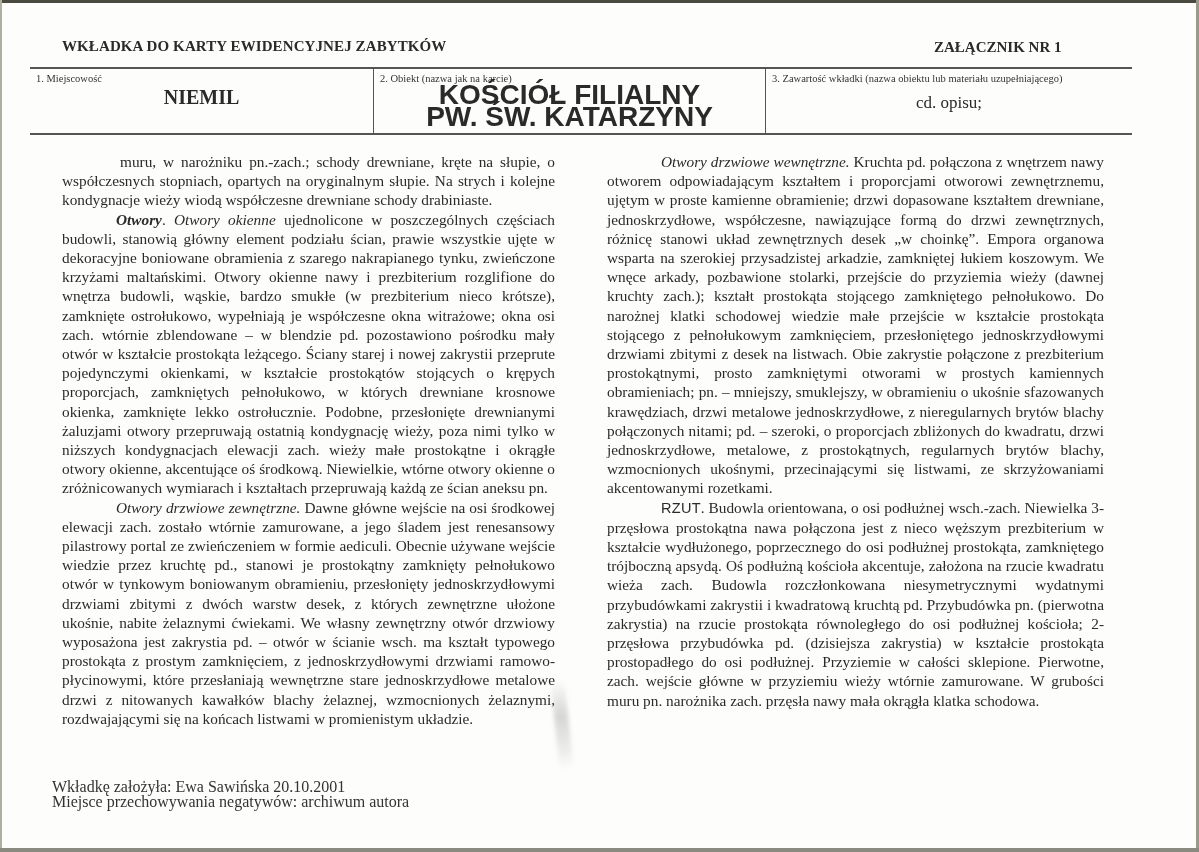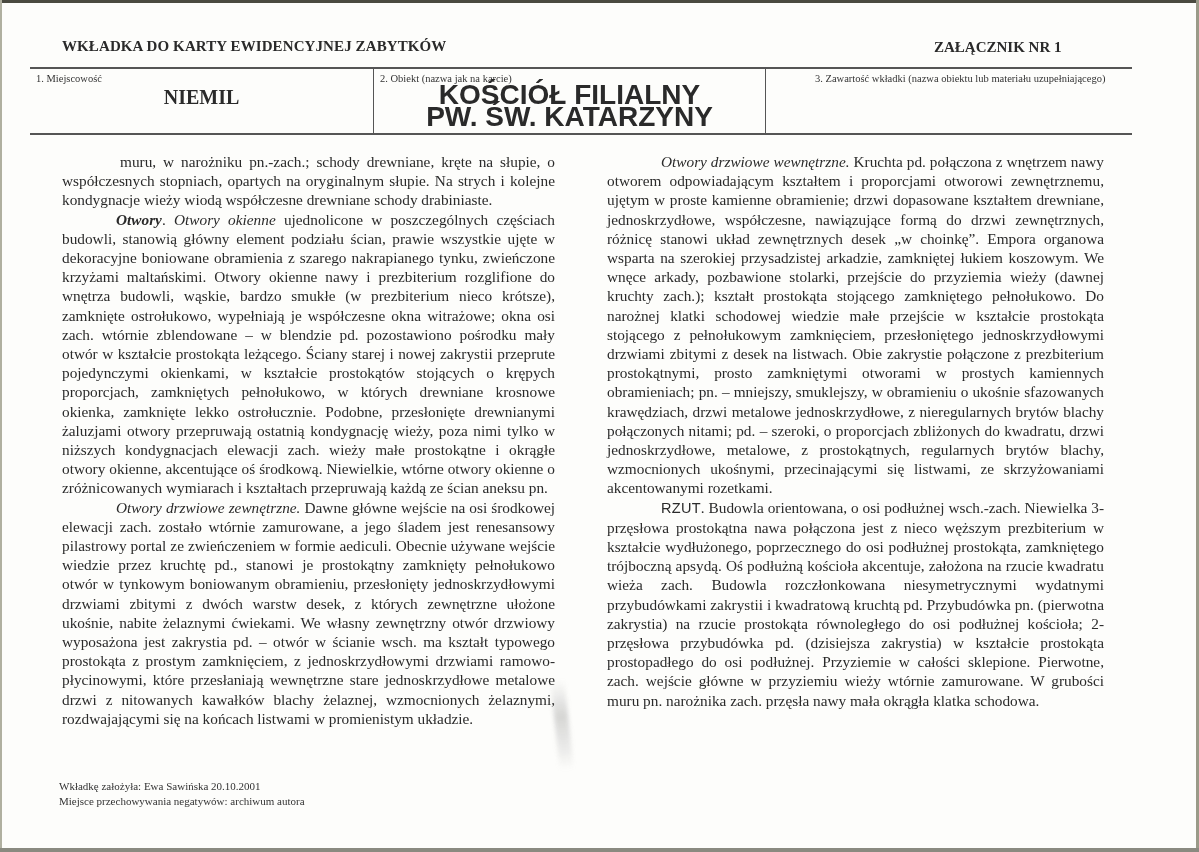--- a/index.html
+++ b/index.html
@@ -25,21 +25,21 @@
   }
   .hline { position: absolute; left: 30px; width: 1102px; height: 2px; background: #555; }
   .hline.top { top: 67px; }
   .hline.bottom { top: 133px; }
   .vline { position: absolute; top: 68px; height: 66px; width: 1px; background: #555; }
 
   .cell { position: absolute; top: 68px; height: 77px; }
   .cell .label { font-size: 10.5px; margin: 5px 0 0 6px; color: #333; }
   .cell1 { left: 30px; width: 343px; }
   .cell2 { left: 374px; width: 391px; }
-  .cell3 { left: 766px; width: 366px; margin-left: 43px; }
+  .cell3 { left: 766px; width: 366px; }
   .place-name {
     font-family: Liberation Serif, serif; font-weight: bold; font-size: 20px;
     text-align: center; margin-top: 2px; line-height: 22px;
   }
   .place-sub {
     font-family: "Liberation Sans", sans-serif; font-size: 16px;
     text-align: center; line-height: 20px;
   }
   .object-name {
     font-family: "Liberation Sans", sans-serif; font-weight: bold; font-size: 28px;
@@ -56,22 +56,22 @@
   .col-left { left: 62px; width: 493px; }
   .col-right { left: 607px; width: 497px; }
   .column p { margin: 0; text-indent: 54px; }
   .column p.cont { text-indent: 0; }
   .column p.cont.first-left { text-indent: 58px; }
   .column em { font-style: italic; }
   .column strong { font-weight: bold; }
   .sans-head { font-family: "Liberation Sans", sans-serif; font-size: 14.5px; letter-spacing: 0.3px; }
 
   .footer {
-    position: absolute; left: 59px; top: 779px;
-    font-size: 11px; line-height: 15px; color: #333;
+    position: absolute; left: 52px; top: 779px;
+    font-size: 16px; line-height: 15px; color: #333;
   }
   .smudge {
     position: absolute; left: 555px; top: 680px; width: 14px; height: 90px;
     background: linear-gradient(180deg, rgba(150,150,150,0) 0%, rgba(140,140,140,0.35) 40%, rgba(150,150,150,0.15) 80%, rgba(150,150,150,0) 100%);
     filter: blur(2px);
     transform: rotate(-6deg);
   }
 </style>
 </head>
 <body>
@@ -94,20 +94,21 @@
   <div class="place-name">NIEMIL</div>
 </div>
 
 <div class="cell cell2">
   <div class="label">2. Obiekt (nazwa jak na karcie)</div>
   <div class="object-name">KOŚCIÓŁ FILIALNY PW. ŚW. KATARZYNY</div>
 </div>
 
 <div class="cell cell3">
   <div class="label">3. Zawartość wkładki (nazwa obiektu lub materiału uzupełniającego)</div>
+  <div class="content-val">cd. opisu;</div>
 </div>
 
 <div class="column col-left">
   <p class="cont first-left">muru, w narożniku pn.-zach.; schody drewniane, kręte na słupie, o współczesnych stopniach, opartych na oryginalnym słupie. Na strych i kolejne kondygnacje wieży wiodą współczesne drewniane schody drabiniaste.</p>
   <p><strong><em>Otwory</em></strong>. <em>Otwory okienne</em><span> ujednolicone w poszczególnych częściach budowli, stanowią główny element podziału ścian, prawie wszystkie ujęte w dekoracyjne boniowane obramienia z szarego nakrapianego tynku, zwieńczone krzyżami maltańskimi. Otwory okienne nawy i prezbiterium rozglifione do wnętrza budowli, wąskie, bardzo smukłe (w prezbiterium nieco krótsze), zamknięte ostrołukowo, wypełniają je współczesne okna witrażowe; okna osi zach. wtórnie zblendowane – w blendzie pd. pozostawiono pośrodku mały otwór w kształcie prostokąta leżącego. Ściany starej i nowej zakrystii przeprute pojedynczymi okienkami, w kształcie prostokątów stojących o krępych proporcjach, zamkniętych pełnołukowo, w których drewniane krosnowe okienka, zamknięte lekko ostrołucznie. Podobne, przesłonięte drewnianymi żaluzjami otwory przepruwają ostatnią kondygnację wieży, poza nimi tylko w niższych kondygnacjach elewacji zach. wieży małe prostokątne i okrągłe otwory okienne, akcentujące oś środkową. Niewielkie, wtórne otwory okienne o zróżnicowanych wymiarach i kształtach przepruwają każdą ze ścian aneksu pn.</span></p>
   <p><em>Otwory drzwiowe zewnętrzne.</em><span> Dawne główne wejście na osi środkowej elewacji zach. zostało wtórnie zamurowane, a jego śladem jest renesansowy pilastrowy portal ze zwieńczeniem w formie aediculi. Obecnie używane wejście wiedzie przez kruchtę pd., stanowi je prostokątny zamknięty pełnołukowo otwór w tynkowym boniowanym obramieniu, przesłonięty jednoskrzydłowymi drzwiami zbitymi z dwóch warstw desek, z których zewnętrzne ułożone ukośnie, nabite żelaznymi ćwiekami. We własny zewnętrzny otwór drzwiowy wyposażona jest zakrystia pd. – otwór w ścianie wsch. ma kształt typowego prostokąta z prostym zamknięciem, z jednoskrzydłowymi drzwiami ramowo-płycinowymi, które przesłaniają wewnętrzne stare jednoskrzydłowe metalowe drzwi z nitowanych kawałków blachy żelaznej, wzmocnionych żelaznymi, rozdwajającymi się na końcach listwami w promienistym układzie.</span></p>
 </div>
 
 <div class="smudge"></div>
 

